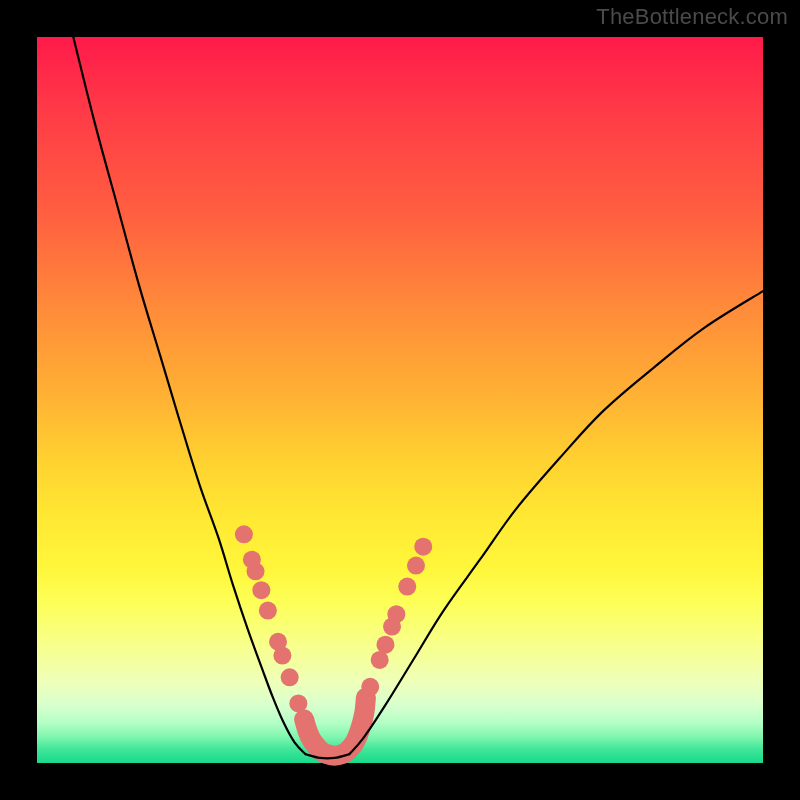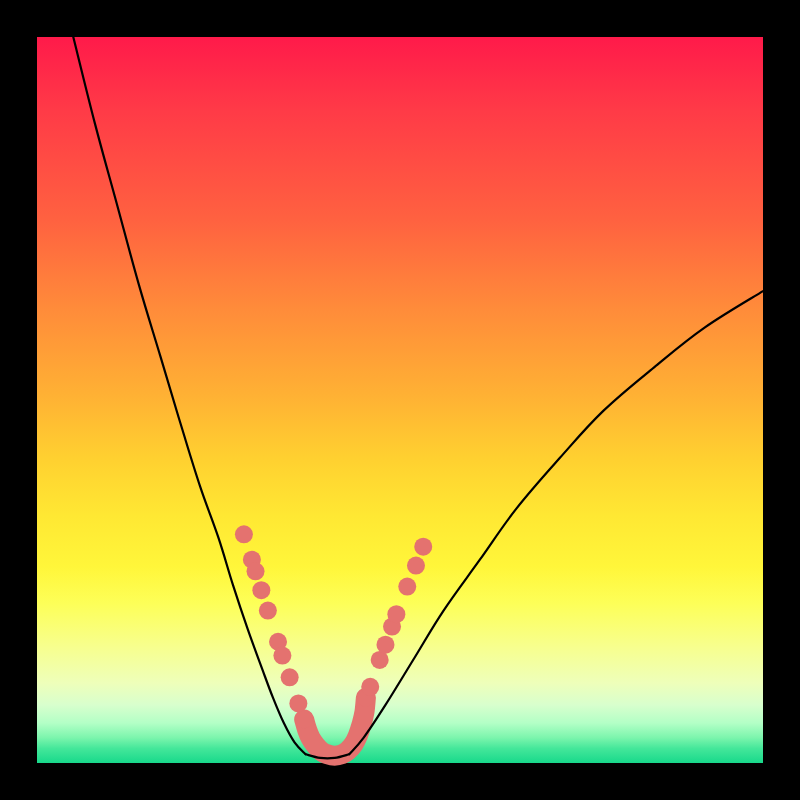--- a/index.html
+++ b/index.html
@@ -60,20 +60,21 @@
     top: 0;
     width: 726px;
     height: 726px;
     overflow: visible;
   }
 </style>
 </head>
 <body>
 
 <div class="frame">
+  <div class="watermark">TheBottleneck.com</div>
   <div class="plot">
     <svg class="curve" viewBox="0 0 726 726">
       <g id="capsule-g">
           <path d="M 267.168 682.44 C 267.69072 684.26952, 268.89588000000003 689.20632, 270.07200000000006 692.604 C 271.2481200000001 696.0016800000001, 272.13384 698.44104, 273.702 701.316 C 275.27016 704.19096, 276.8238 706.22376, 278.784 708.576 C 280.7442 710.9282400000001, 282.50111999999996 712.81584, 284.592 714.384 C 286.68288 715.95216, 288.04776000000004 716.50392, 290.40000000000003 717.288 C 292.75224000000003 718.07208, 295.04639999999995 718.74, 297.65999999999997 718.74 C 300.2736 718.74, 302.56776 718.20276, 304.92 717.288 C 307.27224 716.37324, 308.63712000000004 715.48752, 310.728 713.658 C 312.81888 711.82848, 314.70648 709.86828, 316.536 707.124 C 318.36552 704.37972, 319.45452 701.94036, 320.892 698.412 C 322.32948 694.88364, 323.34587999999997 691.7037600000001, 324.522 687.522 C 325.69812 683.34024, 326.64191999999997 680.0151599999999, 327.426 675.18 C 328.21008 670.34484, 328.61663999999996 663.2736, 328.878 660.66" fill="none" stroke="#e4726f" stroke-width="20" stroke-linecap="round" stroke-linejoin="round"></path>
         </g>
       <g id="markers-g">
           <circle cx="206.90999999999997" cy="497.31" r="9" fill="#e4726f"></circle>
           <circle cx="214.89600000000004" cy="522.72" r="9" fill="#e4726f"></circle>
           <circle cx="218.52599999999998" cy="534.336" r="9" fill="#e4726f"></circle>
           <circle cx="224.334" cy="553.212" r="9" fill="#e4726f"></circle>

